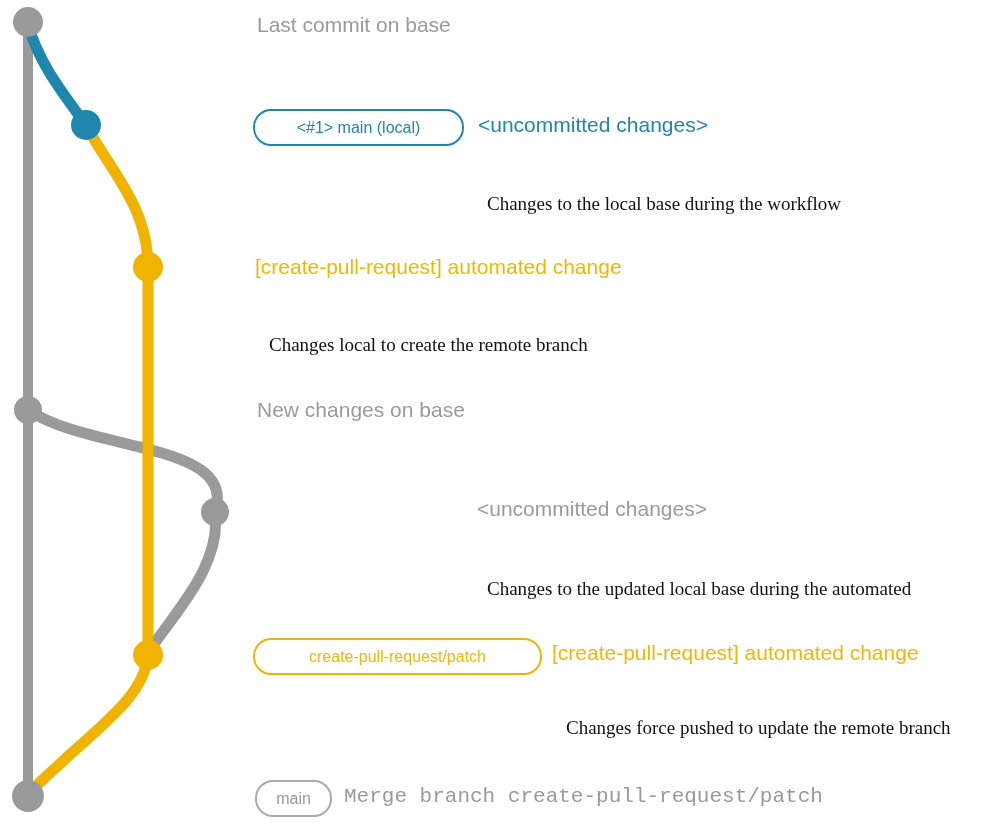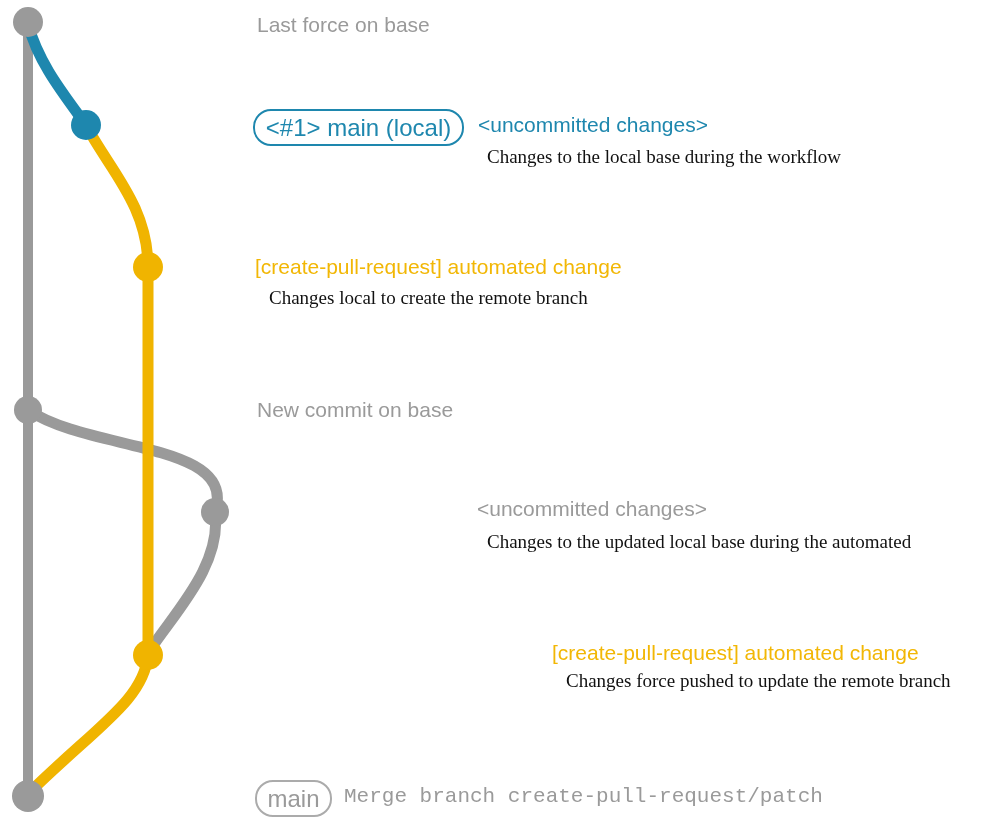--- a/index.html
+++ b/index.html
@@ -36,35 +36,36 @@
   .gray-text { color: var(--gray); }
   .teal-text { color: var(--teal); }
   .yellow-text { color: var(--yellow_text); }
 
   .badge {
     position: absolute;
     display: flex;
     align-items: center;
     justify-content: center;
     border-radius: 18px;
-    font-size: 24px;
+    font-size: 16px;
     white-space: nowrap;
     background: #ffffff;
   }
   .badge-teal { border: 2px solid var(--teal); color: var(--teal); }
   .badge-gray { border: 2px solid var(--gray_border); color: var(--gray); }
   .badge-yellow { border: 2px solid var(--yellow); color: var(--yellow_text); }
 
   .desc {
     position: absolute;
     font-family: "Liberation Serif", serif;
     font-size: 19px;
     line-height: 22px;
     color: var(--ink);
     white-space: nowrap;
+    margin-top: 47px;
   }
 </style>
 </head>
 <body>
 
 <div class="stage">
 
   <svg class="graph-svg" width="260" height="827" viewBox="0 0 260 827">
 
     <path class="edge edge-gray" stroke-width="10" d="M28 22 L28 796"></path>
@@ -79,36 +80,39 @@
 
     <circle class="dot-gray" cx="28" cy="22" r="15"></circle>
     <circle class="dot-teal" cx="86" cy="125" r="15"></circle>
     <circle class="dot-yellow" cx="148" cy="267" r="15"></circle>
     <circle class="dot-gray" cx="28" cy="410" r="14"></circle>
     <circle class="dot-gray" cx="215" cy="512" r="14"></circle>
     <circle class="dot-yellow" cx="148" cy="655" r="15"></circle>
     <circle class="dot-gray" cx="28" cy="796" r="16"></circle>
   </svg>
 
-  <div class="label sans-21 gray-text" style="left:257px; top:13px;">Last force on base</div>
+  <div class="label sans-21 gray-text" style="left:257px; top:13px;">Last commit on base</div>
 
   <div class="badge badge-teal" style="left:253px; top:109px; width:211px; height:37px;">
     <span>&lt;#1&gt; main (local)</span>
   </div>
   <div class="label sans-21 teal-text" style="left:478px; top:113px;">&lt;uncommitted changes&gt;</div>
   <div class="desc" style="left:487px; top:146px;">Changes to the local base during the workflow</div>
 
   <div class="label sans-21 yellow-text" style="left:255px; top:255px;">[create-pull-request] automated change</div>
   <div class="desc" style="left:269px; top:287px;">Changes local to create the remote branch</div>
 
-  <div class="label sans-21 gray-text" style="left:257px; top:398px;">New commit on base</div>
+  <div class="label sans-21 gray-text" style="left:257px; top:398px;">New changes on base</div>
 
   <div class="label sans-21 gray-text" style="left:477px; top:497px;">&lt;uncommitted changes&gt;</div>
   <div class="desc" style="left:487px; top:531px;">Changes to the updated local base during the automated</div>
 
+  <div class="badge badge-yellow" style="left:253px; top:638px; width:289px; height:37px;">
+    <span>create-pull-request/patch</span>
+  </div>
   <div class="label sans-21 yellow-text" style="left:552px; top:641px;">[create-pull-request] automated change</div>
   <div class="desc" style="left:566px; top:670px;">Changes force pushed to update the remote branch</div>
 
   <div class="badge badge-gray" style="left:255px; top:780px; width:77px; height:37px;justify-content:center;">
     <span>main</span>
   </div>
   <div class="label sans-21 gray-text" style="left:344px; top:785px;font-family:Liberation Mono, monospace;">Merge branch create-pull-request/patch</div>
 
 </div>
 

